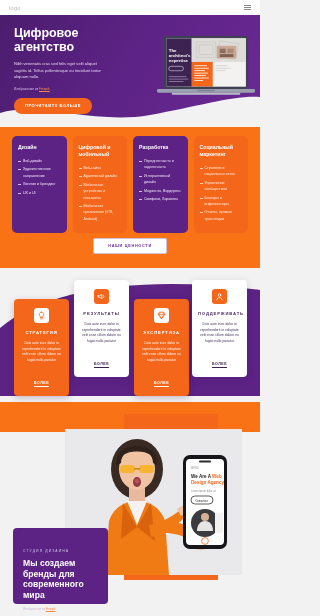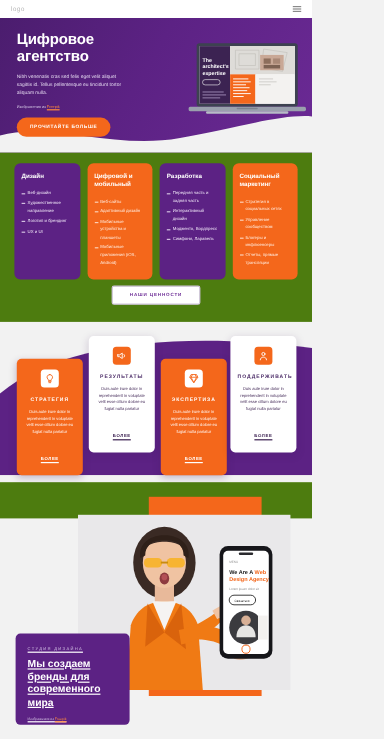--- a/index.html
+++ b/index.html
@@ -4,21 +4,21 @@
 <title>Digital Agency</title>
 <style>
   * { box-sizing: border-box; margin: 0; padding: 0; }
   html, body { width: 260px; height: 616px; }
   body {
     font-family: "Liberation Sans", sans-serif;
     background: #f2f2f2;
     overflow: hidden;
     position: relative;
   }
-  .page { position: relative; width: 260px; height: 432px; background: #4d7c0f; }
+  .page { position: relative; width: 260px; height: 432px; background: #f97316; }
 
   
   .header {
     position: absolute; top: 0; left: 0; width: 260px; height: 15px;
     background: #ffffff; display: flex; align-items: center;
     justify-content: space-between; padding: 0 9px; z-index: 40;
   }
   .logo { font-size: 5.5px; color: #b9b9b9; letter-spacing: .3px; }
   .burger { display: flex; flex-direction: column; gap: 1px; cursor: pointer; }
   .burger i { display: block; width: 7px; height: 1px; background: #8a8a8a; }
@@ -122,21 +122,21 @@
   }
   .orange-block-bot {
     position: absolute; left: 124px; top: 148px; width: 94px; height: 30px; background: #f4671b;
   }
   .photo {
     position: absolute; left: 65px; top: 27px; width: 177px; height: 146px;
     background: #e8e8ea; overflow: hidden;
   }
   .promo-card {
     position: absolute; left: 13px; top: 126px; width: 95px; height: 76px;
-    background: #5c2284; border-radius: 4px; padding: 11px 10px; color: #fff; text-decoration: underline;
+    background: #5c2284; border-radius: 4px; padding: 21px 10px; color: #fff;
   }
   .promo-card .eyebrow { font-size: 3.4px; letter-spacing: 1.1px; color: #d5c3e6; margin-bottom: 5px; }
   .promo-card h2 { font-size: 8.6px; line-height: 10.5px; font-weight: bold; }
   .promo-card .credit { margin-top: 7px; font-size: 2.9px; color: #cdbadd; }
   .promo-card .credit b { color: #ff8a3d; font-weight: normal; text-decoration: underline; }
 </style>
 </head>
 <body>
 
 <div class="page">

